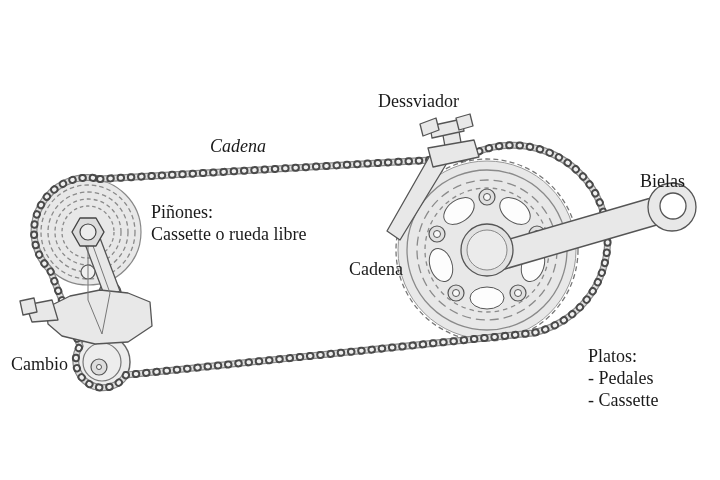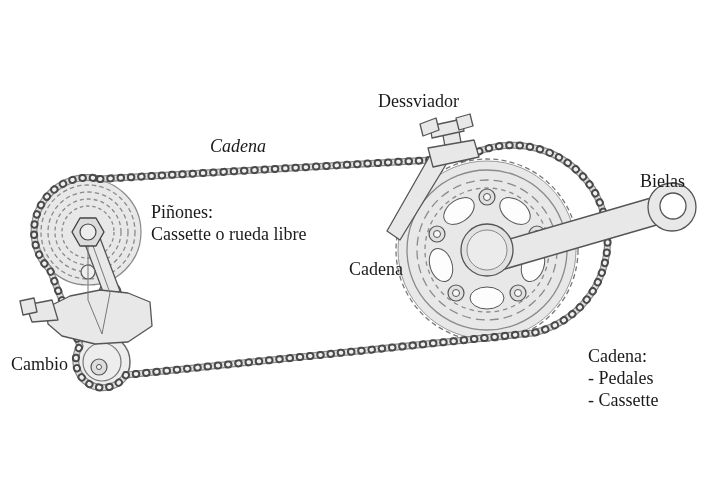--- a/index.html
+++ b/index.html
@@ -114,18 +114,18 @@
 
   <div class="label" style="left:151px;top:201px;">
     <div>Piñones:</div>
     <div>Cassette o rueda libre</div>
   </div>
 
   <div class="label" style="left:349px;top:258px;">Cadena</div>
   <div class="label" style="left:11px;top:353px;">Cambio</div>
 
   <div class="label" style="left:588px;top:345px;">
-    <div>Cadena:</div>
+    <div>Platos:</div>
     <div>- Pedales</div>
     <div>- Cassette</div>
   </div>
 
 </div>
 
 </body></html>

